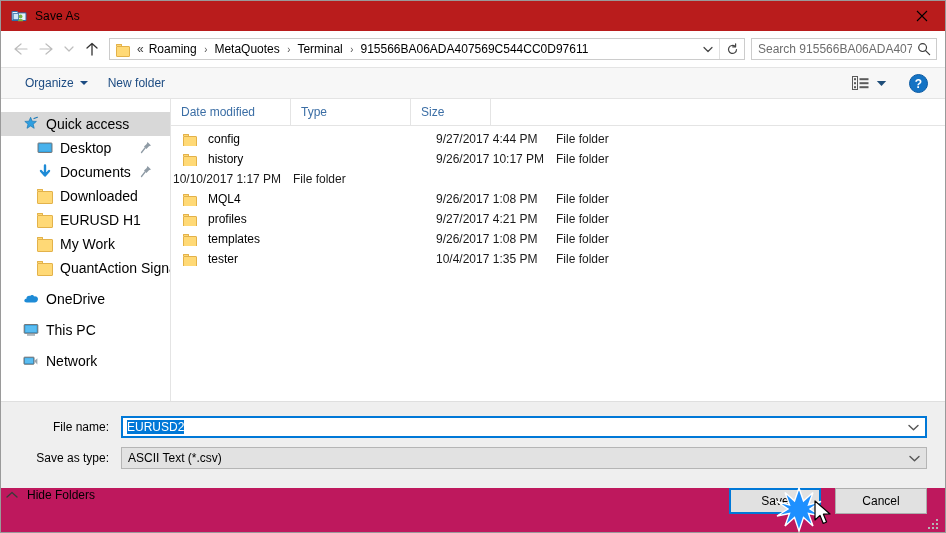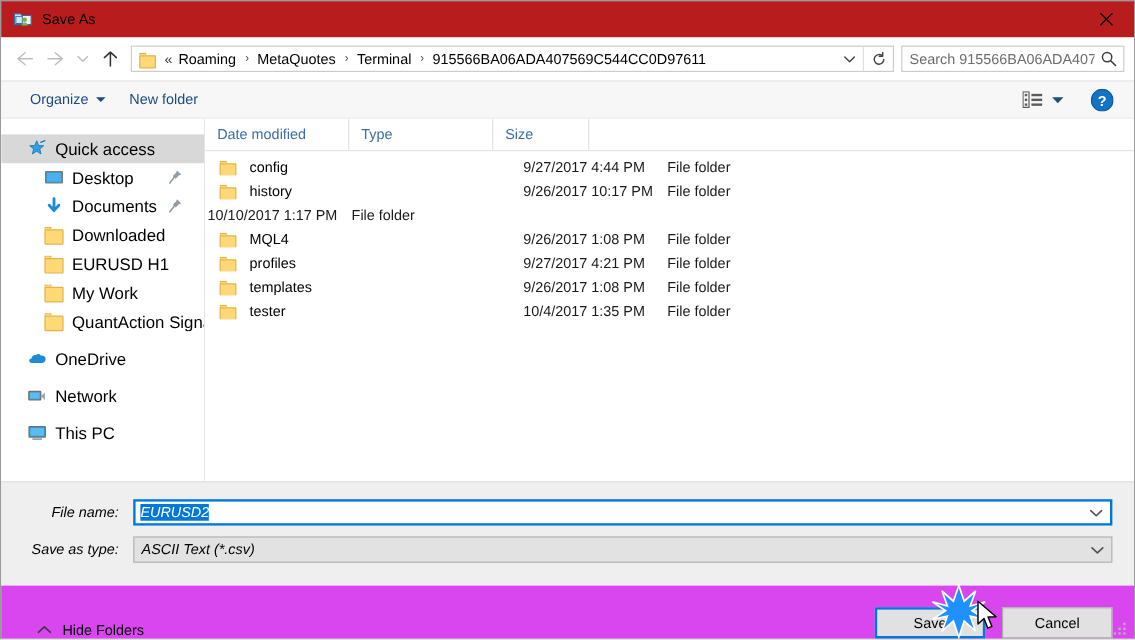--- a/index.html
+++ b/index.html
@@ -331,23 +331,22 @@
   }
   .cell-name .folder { margin-right: 9px; }
   .cell-date { width: 120px; flex: 0 0 120px; padding-left: 2px; box-sizing: border-box; color:#1a1a1a; white-space: nowrap;}
   .cell-type { width: 120px; flex: 0 0 120px; padding-left: 2px; box-sizing: border-box; color:#1a1a1a; white-space: nowrap;}
   .cell-size { width: 80px;  flex: 0 0 80px;  box-sizing: border-box; }
 
   
   .formzone {
     background: #efefef;
     border-top: 1px solid #dfdfdf;
-    padding: 14px 18px 10px 0;
-    box-sizing: border-box;
-    font-style: italic;
+    padding: 14px 18px 10px 10px;
+    box-sizing: border-box;
   }
   .formrow {
     display: flex;
     align-items: center;
     margin-bottom: 9px;
   }
   .formlabel {
     width: 110px;
     flex: 0 0 110px;
     text-align: right;
@@ -386,26 +385,26 @@
   }
   .combo-text.muted { color: #000000; padding-left: 6px; }
   .combo-caret {
     width: 24px; height: 20px;
     display: flex; align-items: center; justify-content: center;
     flex: 0 0 auto;
   }
 
   
   .footer {
-    background: #d946ef;
+    background: #be185d;
     height: 44px;
     min-height: 44px;
     display: flex;
-    align-items: flex-end;
-    padding: 0 18px 0 30px;
+    align-items: flex-start;
+    padding: 0 18px 0 5px;
     box-sizing: border-box;
     position: relative;
   }
   .hidefolders {
     display: flex;
     align-items: center;
     gap: 9px;
     font-size: 12px;
     color: #000;
   }
@@ -639,37 +638,37 @@
           <svg width="16" height="16" viewBox="0 0 16 16">
             <path d="M4 11.5 C1.8 11.5 1 10.2 1.4 9 C1.8 7.9 3 7.6 3.4 7.7 C3.3 5.6 5.3 4.3 7.1 4.9 C8 3.6 10.4 3.7 11.1 5.4 C13.3 5 15 6.4 15 8.1 C15 10 13.6 11.5 11.6 11.5 Z" fill="#1e8bd6"></path>
           </svg>
         </span>
         <span class="nav-label">OneDrive</span>
       </div>
 
       <div class="nav-item group">
         <span class="nav-ico">
           <svg width="16" height="16" viewBox="0 0 16 16">
+            <rect x="1.2" y="2.6" width="13.6" height="8.6" rx="0.5" fill="#2f9fe0" stroke="#6f6f6f" stroke-width="1"></rect>
+            <rect x="2.4" y="3.7" width="11.2" height="6.4" fill="#59bdf2"></rect>
+            <rect x="4" y="12.2" width="8" height="1.5" fill="#9aa5ad"></rect>
+          </svg>
+        </span>
+        <span class="nav-label">This PC</span>
+      </div>
+
+      <div class="nav-item group">
+        <span class="nav-ico">
+          <svg width="16" height="16" viewBox="0 0 16 16">
             <rect x="1" y="4.2" width="10" height="7" rx="0.5" fill="#2f9fe0" stroke="#6f6f6f" stroke-width="1"></rect>
             <rect x="2" y="5.2" width="8" height="5" fill="#59bdf2"></rect>
             <path d="M11 8 L14.4 5.2 L14.4 11.5 Z" fill="#9aa5ad"></path>
           </svg>
         </span>
         <span class="nav-label">Network</span>
-      </div>
-
-      <div class="nav-item group">
-        <span class="nav-ico">
-          <svg width="16" height="16" viewBox="0 0 16 16">
-            <rect x="1.2" y="2.6" width="13.6" height="8.6" rx="0.5" fill="#2f9fe0" stroke="#6f6f6f" stroke-width="1"></rect>
-            <rect x="2.4" y="3.7" width="11.2" height="6.4" fill="#59bdf2"></rect>
-            <rect x="4" y="12.2" width="8" height="1.5" fill="#9aa5ad"></rect>
-          </svg>
-        </span>
-        <span class="nav-label">This PC</span>
       </div>
     </div>
 
     <div class="filepane">
       <div class="colheaders">
         <div class="colhead c-date">
           <span>Date modified</span>
         </div>
         <div class="colhead c-type">
           <span>Type</span>

